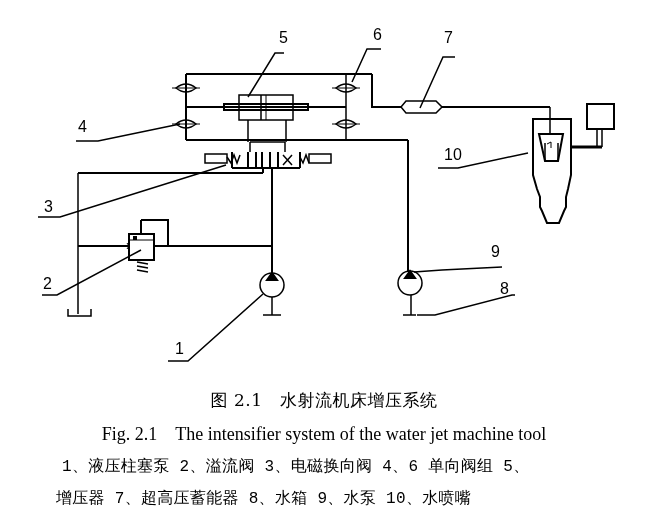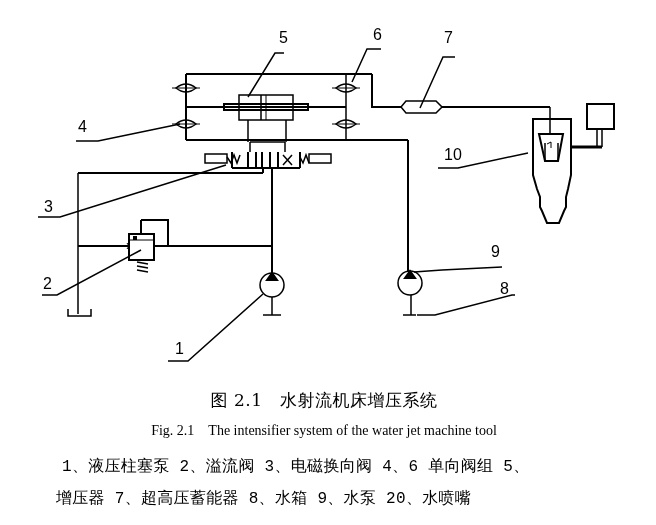--- a/index.html
+++ b/index.html
@@ -1,21 +1,21 @@
 <!DOCTYPE html>
 <html><head>
 <meta charset="utf-8">
 <style>
   html, body { margin: 0; padding: 0; background: #ffffff; }
   body { width: 656px; height: 525px; position: relative; overflow: hidden; font-family: "DejaVu Serif", "Liberation Serif", serif; color: #000; }
   #diagram { position: absolute; left: 0; top: 0; }
   .lbl { font-family: "Liberation Sans", "DejaVu Sans", sans-serif; font-size: 16px; fill: #000; }
   .cap { position: absolute; left: 0; width: 648px; text-align: center; white-space: nowrap; }
   #cap-cn { top: 389px; font-size: 17px; font-family: "DejaVu Serif", serif; letter-spacing: 0.5px; }
-  #cap-en { top: 422px; font-size: 14px; font-family: "Liberation Serif", serif; }
+  #cap-en { top: 422px; font-size: 18px; font-family: "Liberation Serif", serif; }
   .legend { position: absolute; left: 30px; font-size: 16px; font-family: Liberation Mono, monospace; white-space: nowrap; letter-spacing: 0.3px; }
   #legend-1 { top: 456px; left: 62px; }
   #legend-2 { top: 488px; left: 56px; }
 </style>
 </head>
 <body>
 
 <svg id="diagram" width="656" height="380" viewBox="0 0 656 380" xmlns="http://www.w3.org/2000/svg">
   <g stroke="#000" fill="none" stroke-width="2">
 
@@ -171,13 +171,13 @@
   <text class="lbl" x="373" y="40">6</text>
   <text class="lbl" x="444" y="43">7</text>
   <text class="lbl" x="500" y="294">8</text>
   <text class="lbl" x="491" y="257">9</text>
   <text class="lbl" x="444" y="160">10</text>
 </svg>
 
 <div class="cap" id="cap-cn">图 2.1　水射流机床增压系统</div>
 <div class="cap" id="cap-en">Fig. 2.1　The intensifier system of the water jet machine tool</div>
 <div class="legend" id="legend-1">1、液压柱塞泵 2、溢流阀 3、电磁换向阀 4、6 单向阀组 5、</div>
-<div class="legend" id="legend-2">增压器 7、超高压蓄能器 8、水箱 9、水泵 20、水喷嘴</div>
+<div class="legend" id="legend-2">增压器 7、超高压蓄能器 8、水箱 9、水泵 10、水喷嘴</div>
 
 </body></html>

